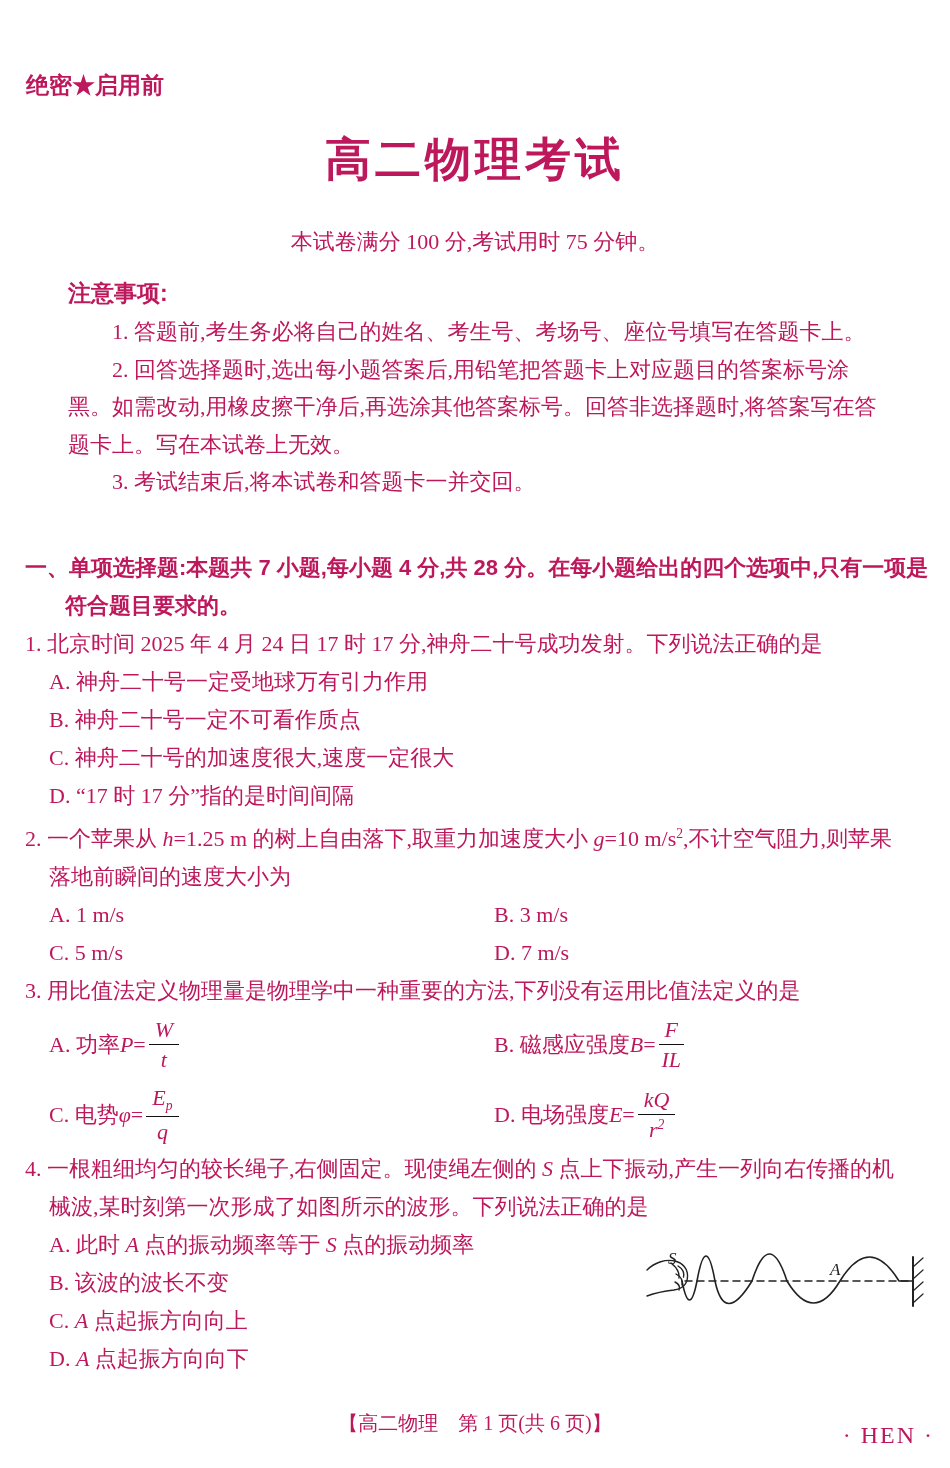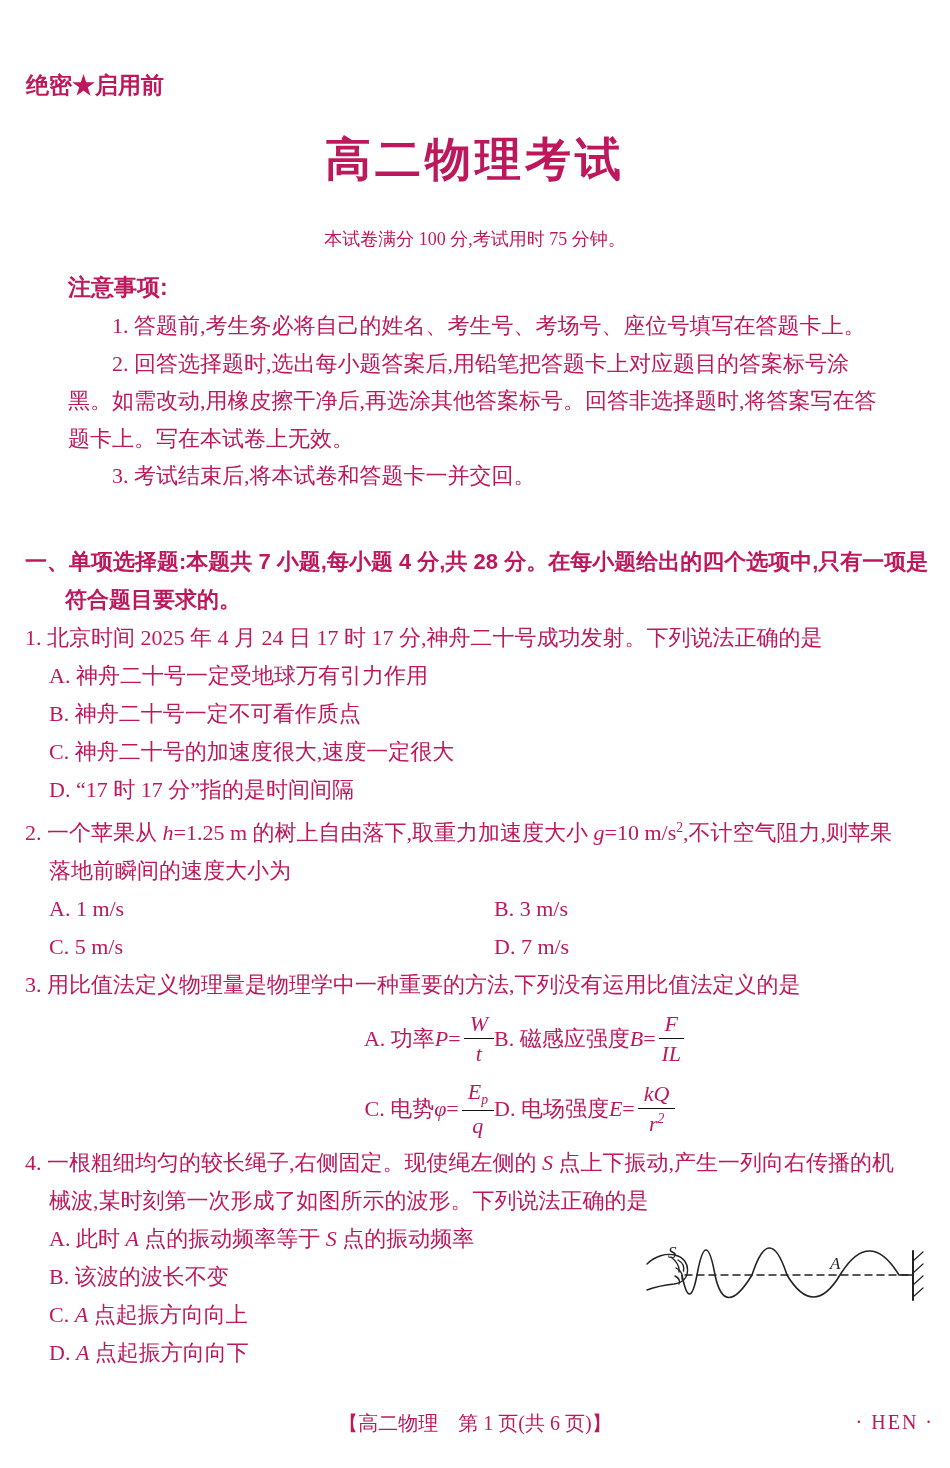--- a/index.html
+++ b/index.html
@@ -10,56 +10,56 @@
   }
   .classification {
     position:absolute; left:26px; top:70px;
     font-family:"Liberation Sans", sans-serif; font-weight:bold; font-size:23px;
   }
   .title {
     margin:11px; padding-top:118px; text-align:center;
     font-family:"Liberation Serif", serif; font-weight:900; font-size:46px;
     letter-spacing:4px;
   }
-  .subtitle { margin:36px 0 4px 0; text-align:center; font-size:18px; }
+  .subtitle { margin:36px 0 4px 0; text-align:center; font-size:22px; }
   .notice { margin:16px 62px 0 68px; }
   .notice-heading {
     font-family:"Liberation Sans", sans-serif; font-weight:bold; font-size:23px;
     line-height:40px;
   }
   .notice p { margin:0; text-indent:2em; line-height:37.5px; }
   .section-heading {
     margin:48px 18px 0 25px; padding-left:40px; text-indent:-40px;
     font-family:"Liberation Sans", sans-serif; font-weight:bold; font-size:22px;
     line-height:38px;
   }
   .question { margin:0 42px 0 25px; line-height:38px; }
   .stem { margin:0; padding-left:24px; text-indent:-24px; }
   .options { margin-left:24px; }
   .options p { margin:0; }
   .opt-grid { display:grid; grid-template-columns:445px 1fr; margin-left:24px; }
   .opt-grid p { margin:0; }
   .opt-row { display:flex; margin-left:24px; }
-  .opt-cell { display:flex; align-items:center; min-height:70px;justify-content:flex-end; }
+  .opt-cell { display:flex; align-items:center; min-height:70px; }
   .opt-cell.col1 { width:445px; }
   .var { font-style:italic; }
   .frac {
     display:inline-block; vertical-align:middle; text-align:center;
     font-style:italic; line-height:1.15; margin-left:3px; font-size:22px;
   }
   .frac .num { display:block; border-bottom:1.5px solid #111; padding:0 6px 2px; }
   .frac .den { display:block; padding-top:2px; }
   sup,sub { font-size:62%; }
   .q4 { position:relative; }
   .wave-fig { position:absolute; left:620px; top:83px; }
   .fig-stroke { fill:none; stroke:#222; stroke-width:1.6; stroke-linecap:round; }
   .fig-hand { fill:none; stroke:#222; stroke-width:1.4; stroke-linecap:round; }
   .fig-label { font-family:"Liberation Serif", serif; font-style:italic; font-size:17px; fill:#222; }
   .footer { position:absolute; top:1410px; left:0; width:100%; text-align:center; font-size:20px; }
-  .footer-code { position:absolute; right:16px; top:1px; font-size:20px; letter-spacing:2px; }
+  .footer-code { position:absolute; right:16px; top:12px; font-size:24px; letter-spacing:2px; }
 </style>
 </head>
 <body>
 
 <div class="page">
 
   <div class="classification">绝密★启用前</div>
 
   <h1 class="title">高二物理考试</h1>
 

